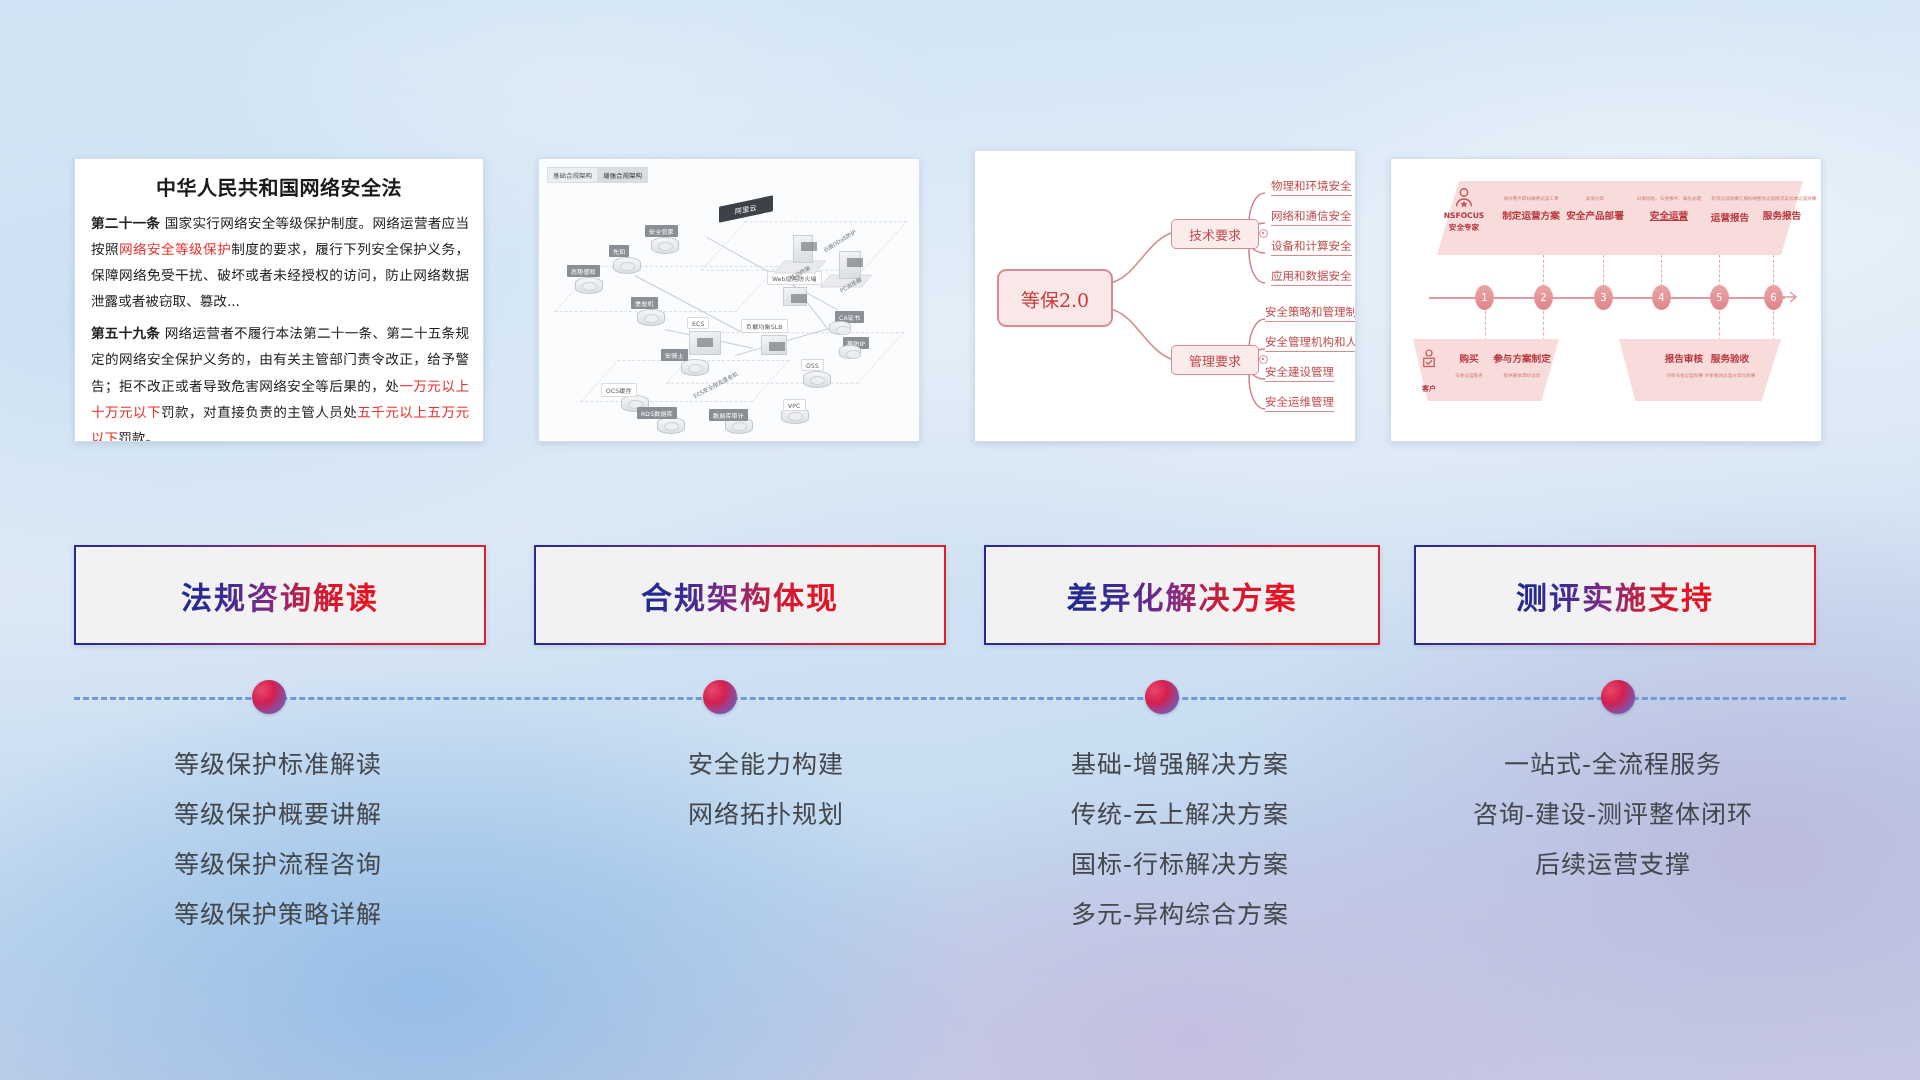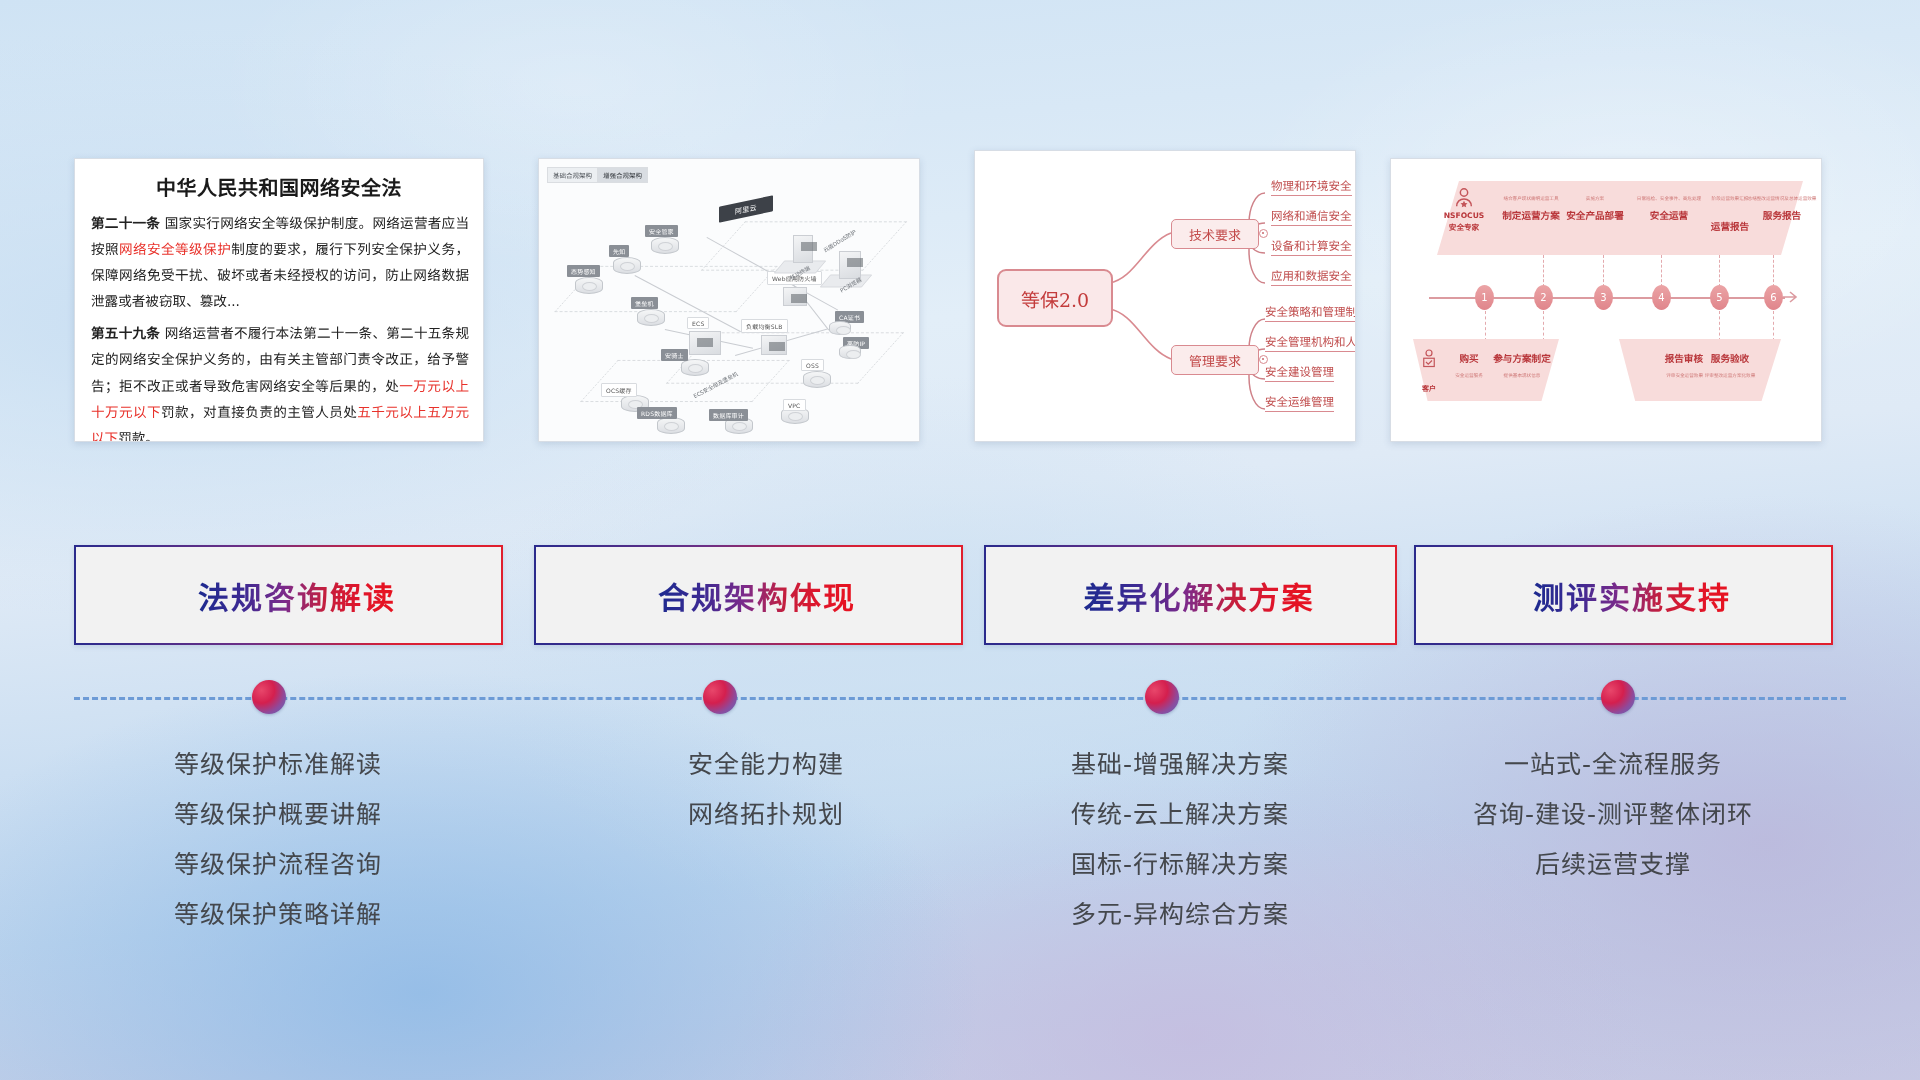--- a/index.html
+++ b/index.html
@@ -107,21 +107,21 @@
   .p-tick{position:absolute;width:1px;border-left:1px dashed #e3a9ad;}
   .p-brand{font-size:7.6px;color:#b9373b;font-weight:700;text-align:center;
     line-height:1.3;font-family:"DejaVu Sans","Liberation Sans",sans-serif;}
 
   
   .headrow{position:absolute;left:0;top:545px;width:1920px;height:112px;}
   .headbox{position:absolute;top:0;height:96px;
     background:#f2f2f2;border:2px solid;
     border-image:linear-gradient(90deg,#2a2a8c 0%,#6c2f86 40%,#d81f35 75%,#e01e2d 100%) 1;
     display:flex;align-items:center;justify-content:center;
-    box-shadow:0 2px 5px rgba(40,70,120,.13);padding-left:17px;}
+    box-shadow:0 2px 5px rgba(40,70,120,.13);}
   .headtext{font-size:31px;font-weight:700;letter-spacing:2px;
     background:linear-gradient(90deg,#1d2a8f 0%,#3b2a93 22%,#7d2a8a 44%,#c41f3e 64%,#e0152a 82%,#e8121f 100%);
     -webkit-background-clip:text;background-clip:text;color:transparent;
     -webkit-text-fill-color:transparent;
     font-family:"DejaVu Sans","Liberation Sans",sans-serif;}
   #head1{left:74px;width:408px;}
   #head2{left:534px;width:408px;}
   #head3{left:984px;width:392px;}
   #head4{left:1414px;width:398px;}
 
@@ -292,25 +292,25 @@
       <div style="position:absolute;left:104px;top:36px;width:72px;text-align:center;">
         <div class="p-sub">结合客户现状需明运营工具</div>
         <div class="p-head" style="margin-top:7px;">制定运营方案</div>
       </div>
       <div style="position:absolute;left:160px;top:36px;width:88px;text-align:center;">
         <div class="p-sub">实施方案</div>
         <div class="p-head" style="margin-top:7px;">安全产品部署</div>
       </div>
       <div style="position:absolute;left:236px;top:36px;width:84px;text-align:center;">
         <div class="p-sub">日常巡检、安全事件、高危处理</div>
-        <div class="p-head" style="margin-top:7px;">安全运营</div>
+        <div class="p-head" style="margin-top:7px;text-decoration:underline;">安全运营</div>
       </div>
       <div style="position:absolute;left:300px;top:36px;width:78px;text-align:center;">
         <div class="p-sub">阶段运营效果汇报</div>
-        <div class="p-head" style="margin-top:18px;font-family:Liberation Mono, monospace;">运营报告</div>
+        <div class="p-head" style="margin-top:9px;font-family:Liberation Mono, monospace;">运营报告</div>
       </div>
       <div style="position:absolute;left:352px;top:36px;width:78px;text-align:center;">
         <div class="p-sub">总结整改运营情况及总体运营效果</div>
         <div class="p-head" style="margin-top:7px;">服务报告</div>
       </div>
 
       <div class="p-tick" style="left:152px;top:96px;height:32px;"></div>
       <div class="p-tick" style="left:212px;top:96px;height:32px;"></div>
       <div class="p-tick" style="left:270px;top:96px;height:32px;"></div>
       <div class="p-tick" style="left:328px;top:96px;height:32px;"></div>

